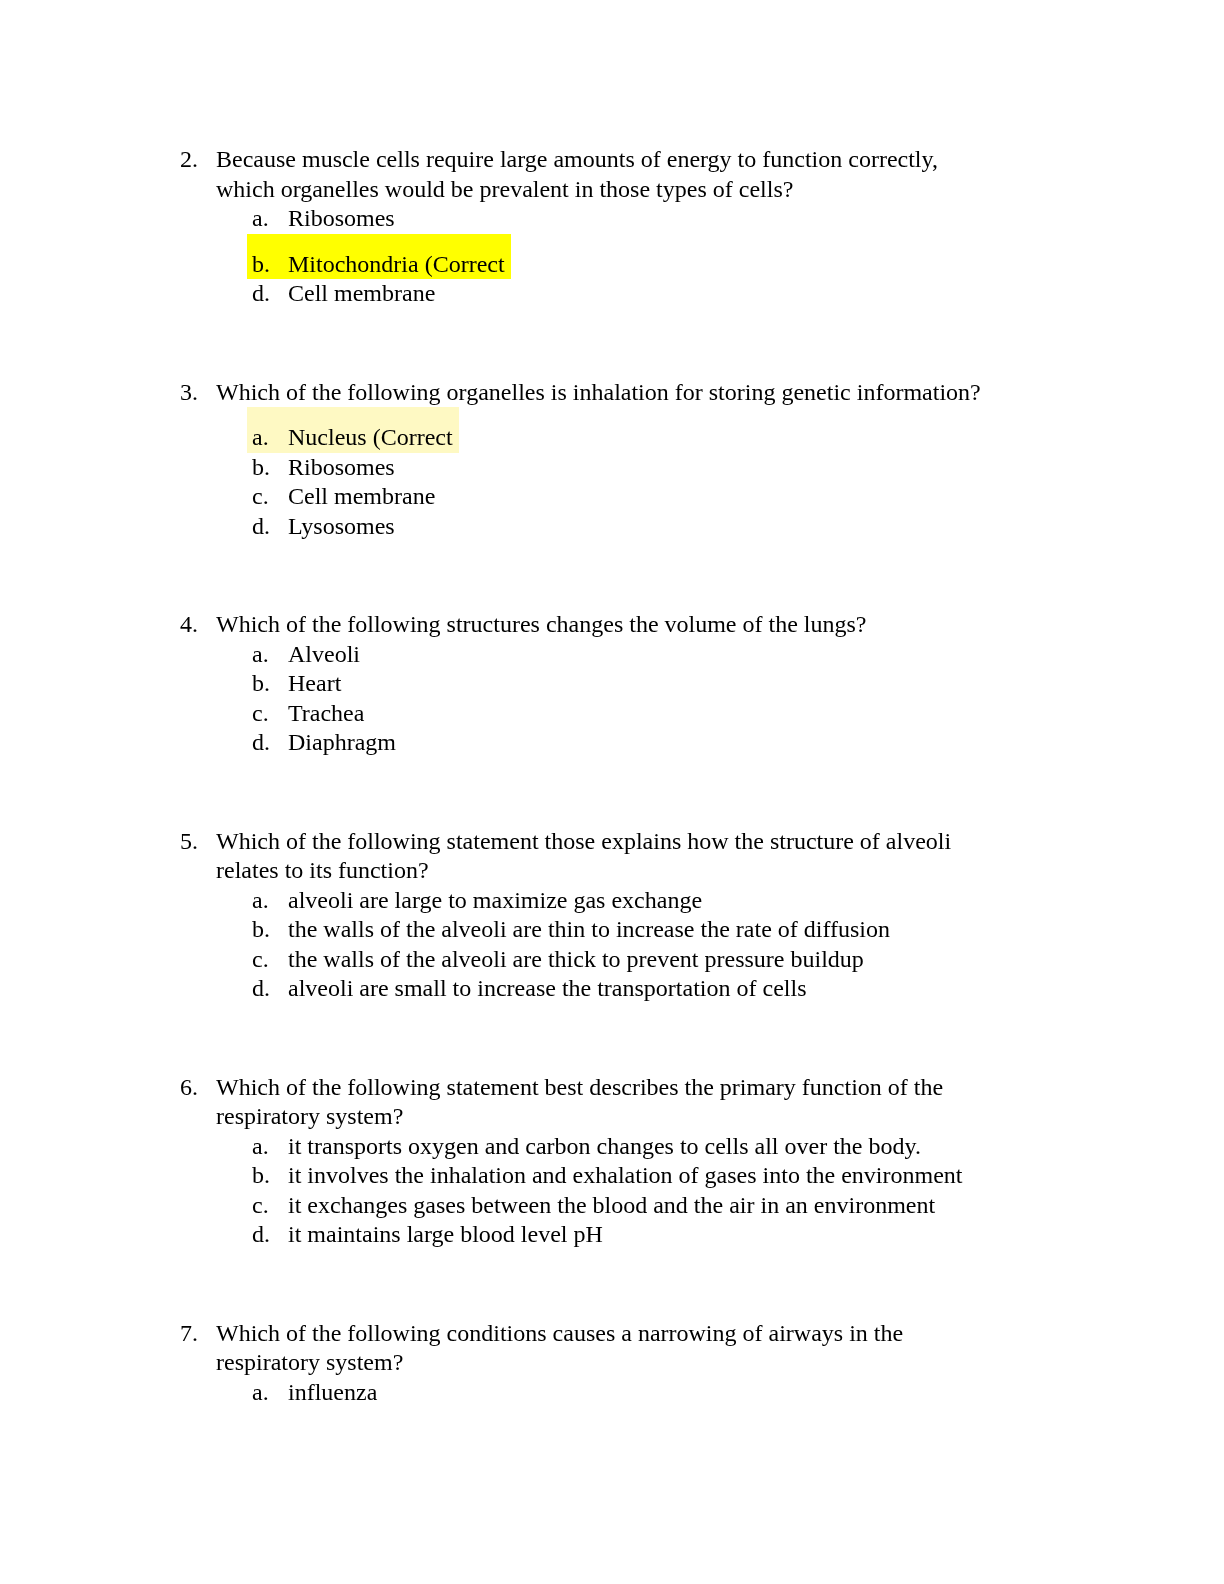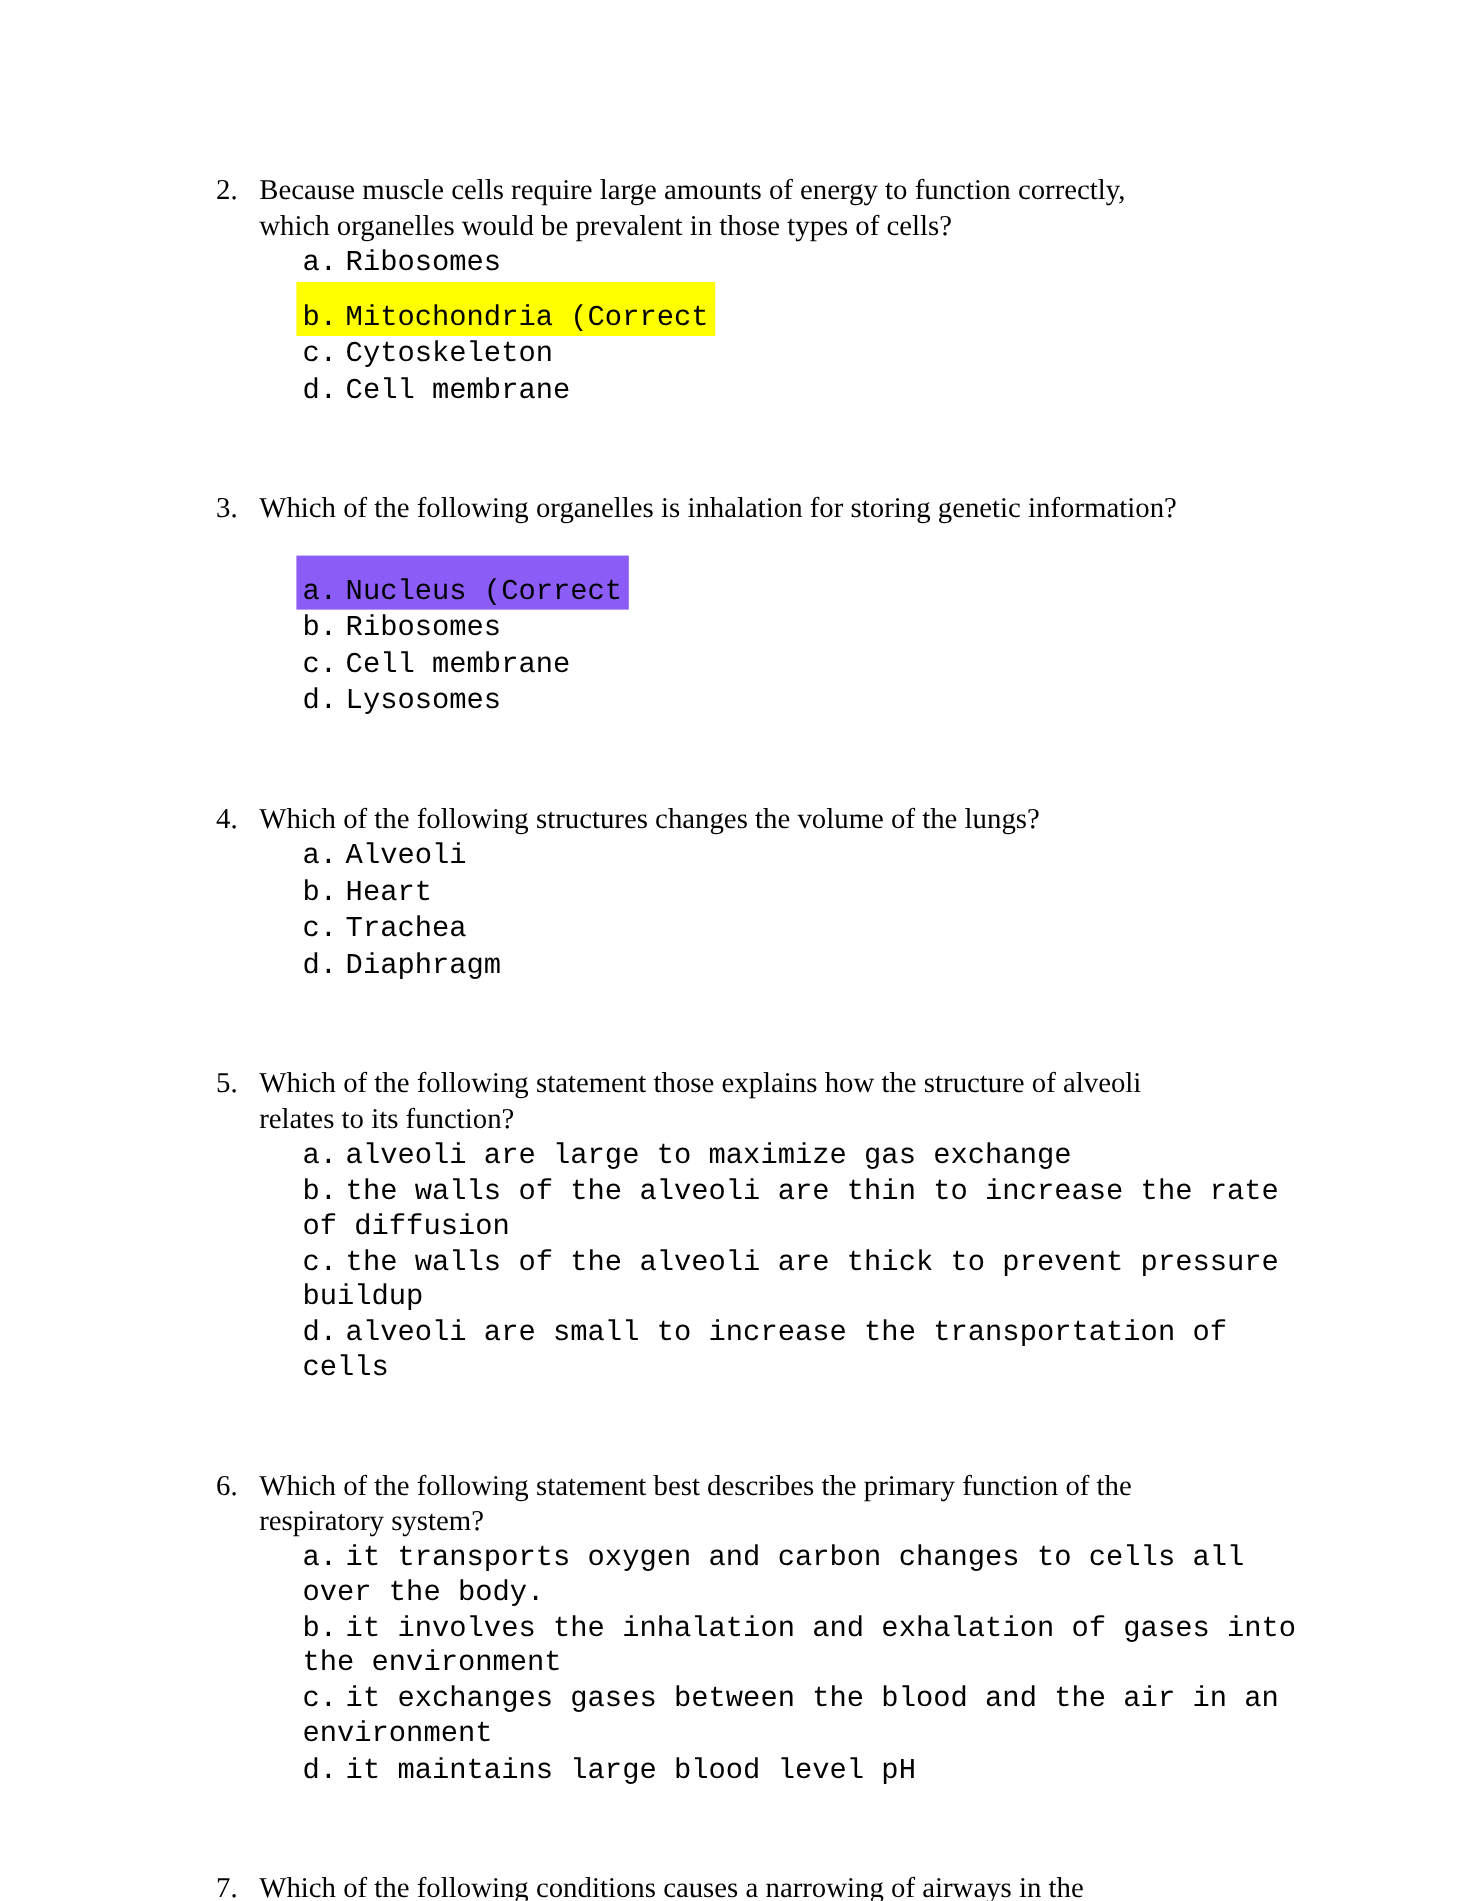--- a/index.html
+++ b/index.html
@@ -34,21 +34,20 @@
     left: 180px;
     top: 0;
   }
   .q-line { }
   .option {
     padding-left: 36px; 
   }
   .opt-inner {
     display: inline-block;
     line-height: 29.5px;
-    font-family: Liberation Mono, monospace;
   }
   .opt-inner.hl {
     padding: 16px 6px 0 5px;
     margin-left: -5px;
   }
   .opt-marker {
     display: inline-block;
     width: 36px; 
   }
 </style>
@@ -58,32 +57,31 @@
 <div class="doc">
   <div class="question">
     <span class="q-num">2.</span>
     <div class="q-text">
         <div class="q-line">Because muscle cells require large amounts of energy to function correctly,</div>
         <div class="q-line">which organelles would be prevalent in those types of cells?</div>
       </div>
     <div class="options">
         <div class="option"><span class="opt-inner"><span class="opt-marker">a.</span><span>Ribosomes</span></span></div>
         <div class="option"><span class="opt-inner hl" style="background-color: rgb(255, 255, 0);"><span class="opt-marker">b.</span><span>Mitochondria (Correct</span></span></div>
-        <div class="option"><span class="opt-inner"><span class="opt-marker">c.</span><span>Cytoskeleton</span></span></div>
         <div class="option"><span class="opt-inner"><span class="opt-marker">d.</span><span>Cell membrane</span></span></div>
       </div>
   </div>
 
   <div class="question">
     <span class="q-num">3.</span>
     <div class="q-text">
         <div class="q-line">Which of the following organelles is inhalation for storing genetic information?</div>
       </div>
     <div class="options">
-        <div class="option"><span class="opt-inner hl" style="background-color: #8b5cf6; margin-top: 23px;"><span class="opt-marker">a.</span><span>Nucleus (Correct</span></span></div>
+        <div class="option"><span class="opt-inner hl" style="background-color: #fef9c3;"><span class="opt-marker">a.</span><span>Nucleus (Correct</span></span></div>
         <div class="option"><span class="opt-inner"><span class="opt-marker">b.</span><span>Ribosomes</span></span></div>
         <div class="option"><span class="opt-inner"><span class="opt-marker">c.</span><span>Cell membrane</span></span></div>
         <div class="option"><span class="opt-inner"><span class="opt-marker">d.</span><span>Lysosomes</span></span></div>
       </div>
   </div>
 
   <div class="question">
     <span class="q-num">4.</span>
     <div class="q-text">
         <div class="q-line">Which of the following structures changes the volume of the lungs?</div>

